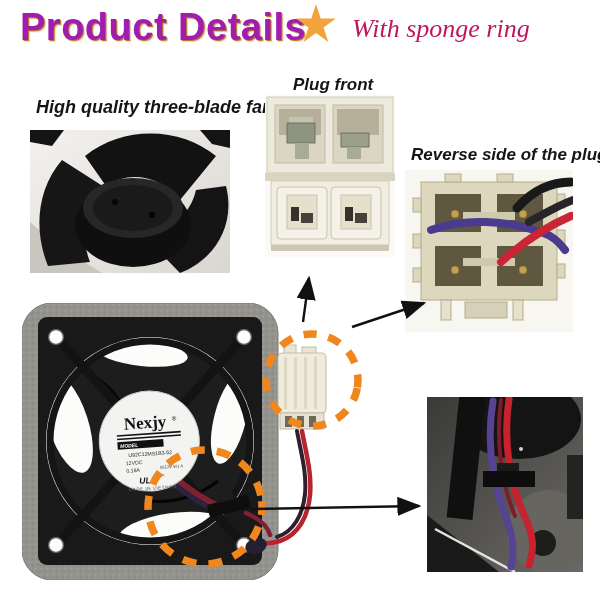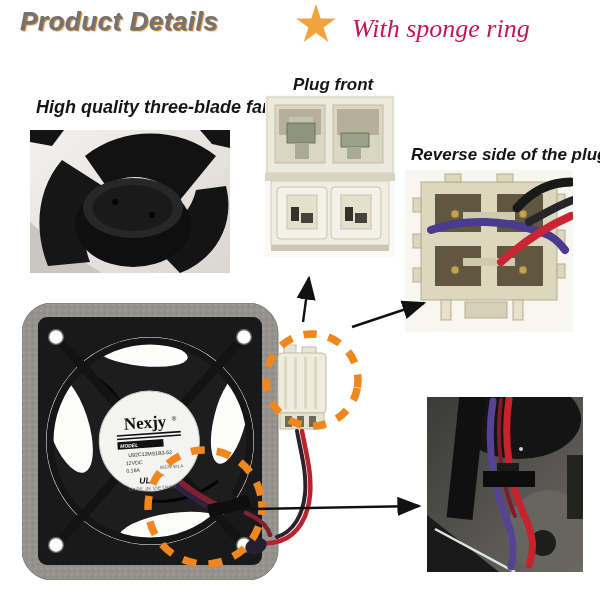--- a/index.html
+++ b/index.html
@@ -1,20 +1,20 @@
 <!DOCTYPE html>
 <html><head>
 <meta charset="utf-8">
 <style>
   html,body{margin:0;padding:0;background:#ffffff;}
   .canvas{position:relative;width:600px;height:600px;background:#ffffff;overflow:hidden;
           font-family:"Liberation Sans",sans-serif;}
   .abs{position:absolute;}
-  .title{position:absolute;left:20px;top:6px;font-size:26px;font-weight:bold;font-style:italic;
-         color:#737373;letter-spacing:.5px;white-space:nowrap;
+  .title{position:absolute;left:20px;top:6px;font-size:38px;font-weight:bold;
+         color:#a21caf;letter-spacing:.5px;white-space:nowrap;
          text-shadow:1px 1px 0 rgba(178,106,16,.85), 2px 2px 1px rgba(150,90,10,.25);}
   .feature{position:absolute;left:352px;top:14px;font-family:"Liberation Serif",serif;
            font-style:italic;font-size:26px;color:#be185d;white-space:nowrap;}
   .caption{position:absolute;font-weight:bold;font-style:italic;color:#151515;
            font-size:17px;white-space:nowrap;}
   .cap-fan{left:36px;top:97px;font-size:18px;}
   .cap-plugfront{left:293px;top:75px;}
   .cap-reverse{left:411px;top:145px;}
   .cap-pvc{left:401px;top:372px;}
   svg{display:block;}

